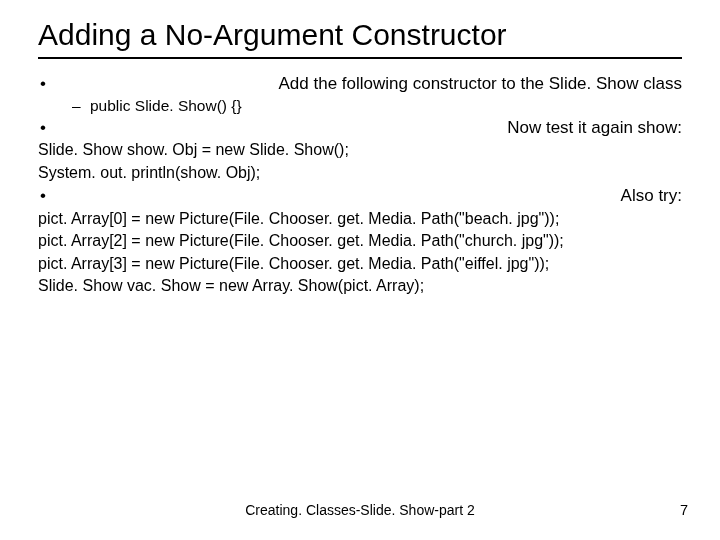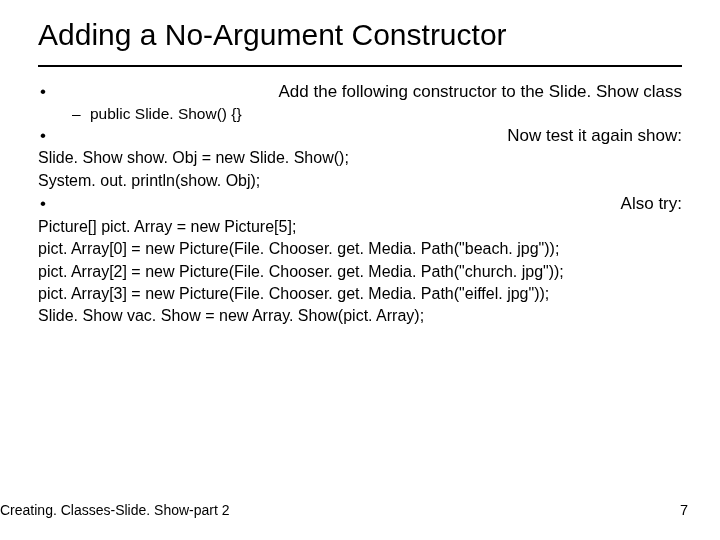--- a/index.html
+++ b/index.html
@@ -17,21 +17,21 @@
     padding: 18px 38px 0 38px;
     box-sizing: border-box;
     width: 100%;
     height: 100%;
     position: relative;
   }
   .title {
     font-size: 30px;
     font-weight: normal;
     margin: 0 0 6px 0;
-    padding-bottom: 12px;
+    padding-bottom: 4px;
     border-bottom: 2px solid #000;
     line-height: 1.15;
   }
   .content {
     margin-top: 14px;
     font-size: 17px;
     line-height: 1.25;
   }
   .b1 {
     display: flex;
@@ -55,20 +55,21 @@
   }
   .code {
     font-size: 16px;
     line-height: 1.28;
     margin-bottom: 2px;
   }
   .footer-center {
     position: absolute;
     bottom: 22px;
     left: 0; right: 0;
+    text-align: center;
     font-size: 14px;
     color: #000;
   }
   .footer-right {
     position: absolute;
     bottom: 22px;
     right: 32px;
     font-size: 14.5px;
     color: #000;
   }
@@ -95,21 +96,20 @@
       <span class="dot">•</span>
       <span class="txt">Now test it again show:</span>
     </div>
     <div class="code">Slide. Show show. Obj = new Slide. Show();</div>
     <div class="code">System. out. println(show. Obj);</div>
 
     <div class="b1">
       <span class="dot">•</span>
       <span class="txt">Also try:</span>
     </div>
-    <div class="code">Picture[] pict. Array = new Picture[5];</div>
     <div class="code">pict. Array[0] = new Picture(File. Chooser. get. Media. Path("beach. jpg"));</div>
     <div class="code">pict. Array[2] = new Picture(File. Chooser. get. Media. Path("church. jpg"));</div>
     <div class="code">pict. Array[3] = new Picture(File. Chooser. get. Media. Path("eiffel. jpg"));</div>
     <div class="code">Slide. Show vac. Show = new Array. Show(pict. Array);</div>
 
   </div>
 
   <div class="footer-center">Creating. Classes-Slide. Show-part 2</div>
   <div class="footer-right">7</div>
 

